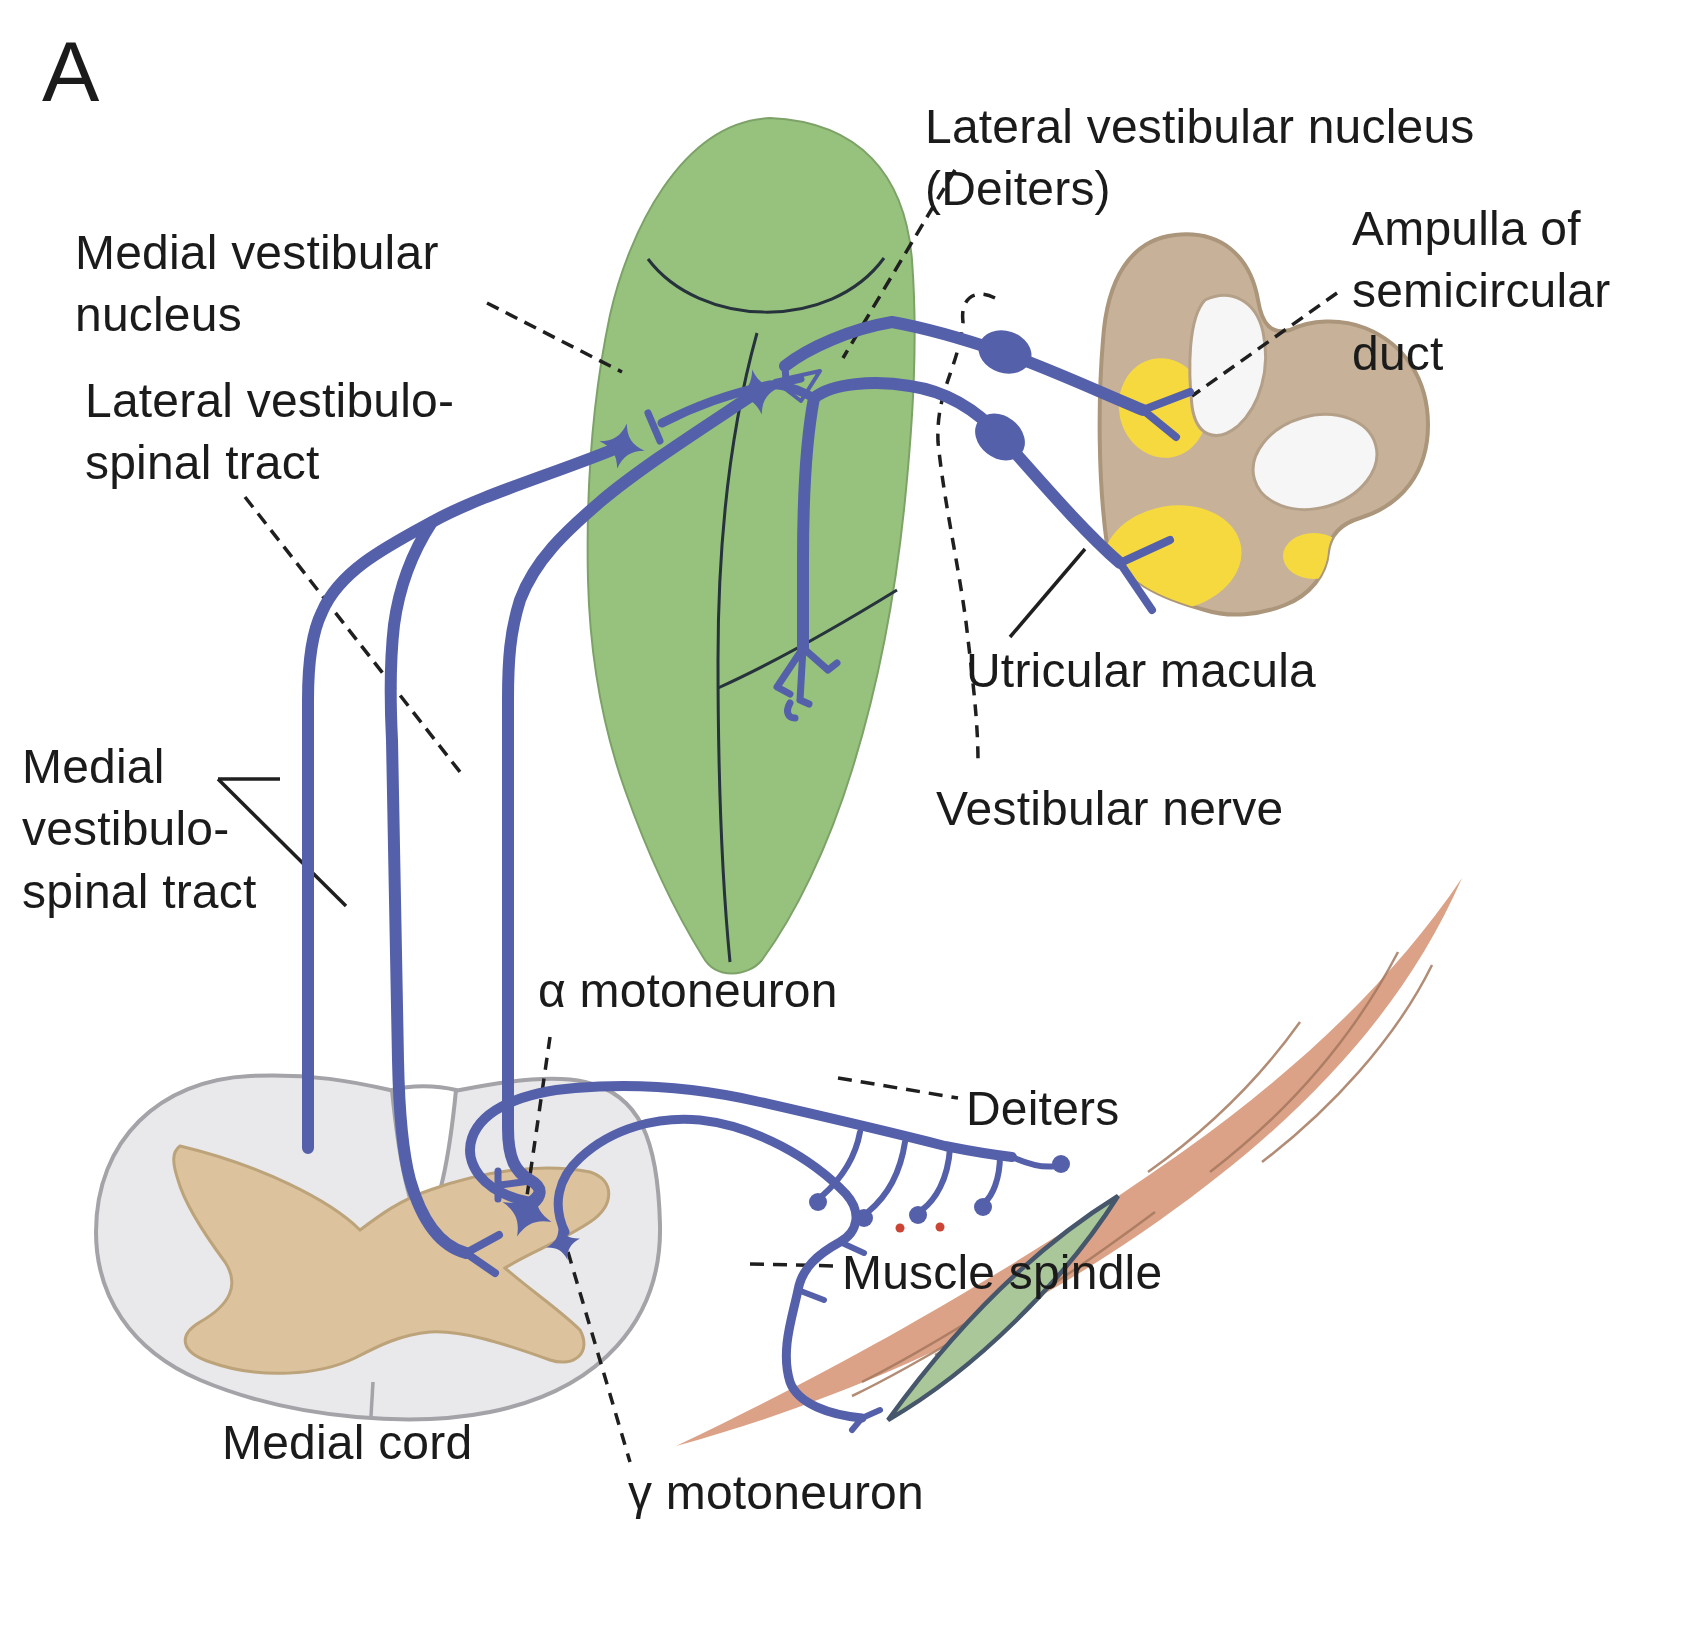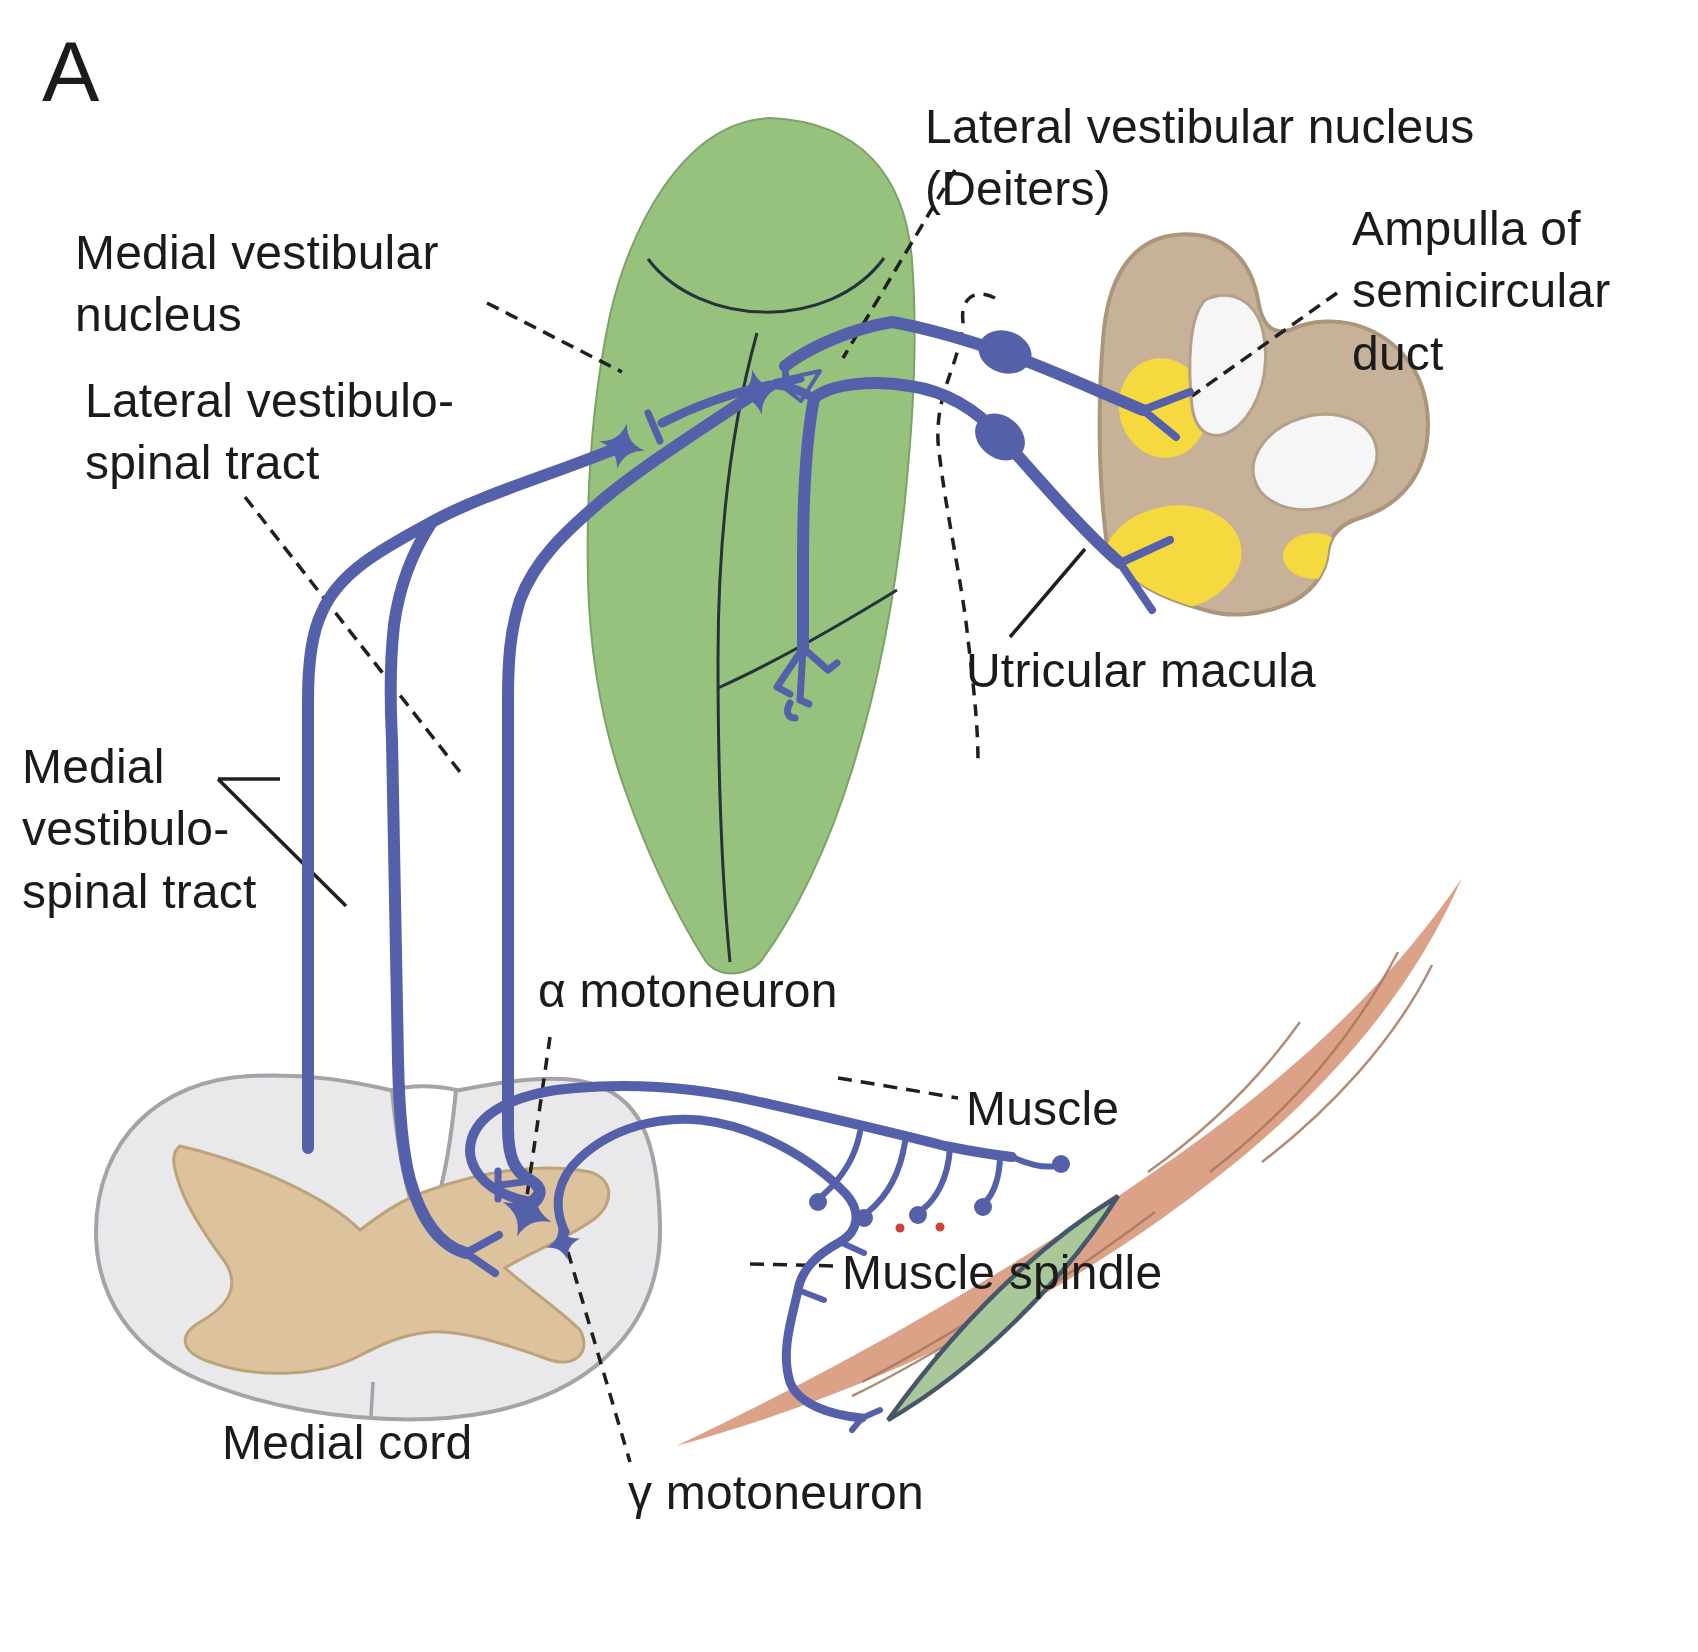--- a/index.html
+++ b/index.html
@@ -203,24 +203,25 @@
 
 <div class="lbl" style="left:925px;top:96px;">Lateral vestibular nucleus
 (Deiters)</div>
 
 <div class="lbl" style="left:966px;top:640px;">Utricular macula</div>
 
 <div class="lbl" style="left:1352px;top:198px;">Ampulla of
 semicircular
 duct</div>
 
+<div class="lbl" style="left:936px;top:778px;">Vestibular nerve</div>
 
 <div class="lbl" style="left:538px;top:960px;">α motoneuron</div>
 
-<div class="lbl" style="left:966px;top:1078px;">Muscle</div>
+<div class="lbl" style="left:966px;top:1078px;">Deiters</div>
 
 <div class="lbl" style="left:842px;top:1242px;">Muscle spindle</div>
 
 <div class="lbl" style="left:628px;top:1462px;">γ motoneuron</div>
 
 <div class="lbl" style="left:222px;top:1412px;">Medial cord</div>
 
 </div>
 
 </body></html>

